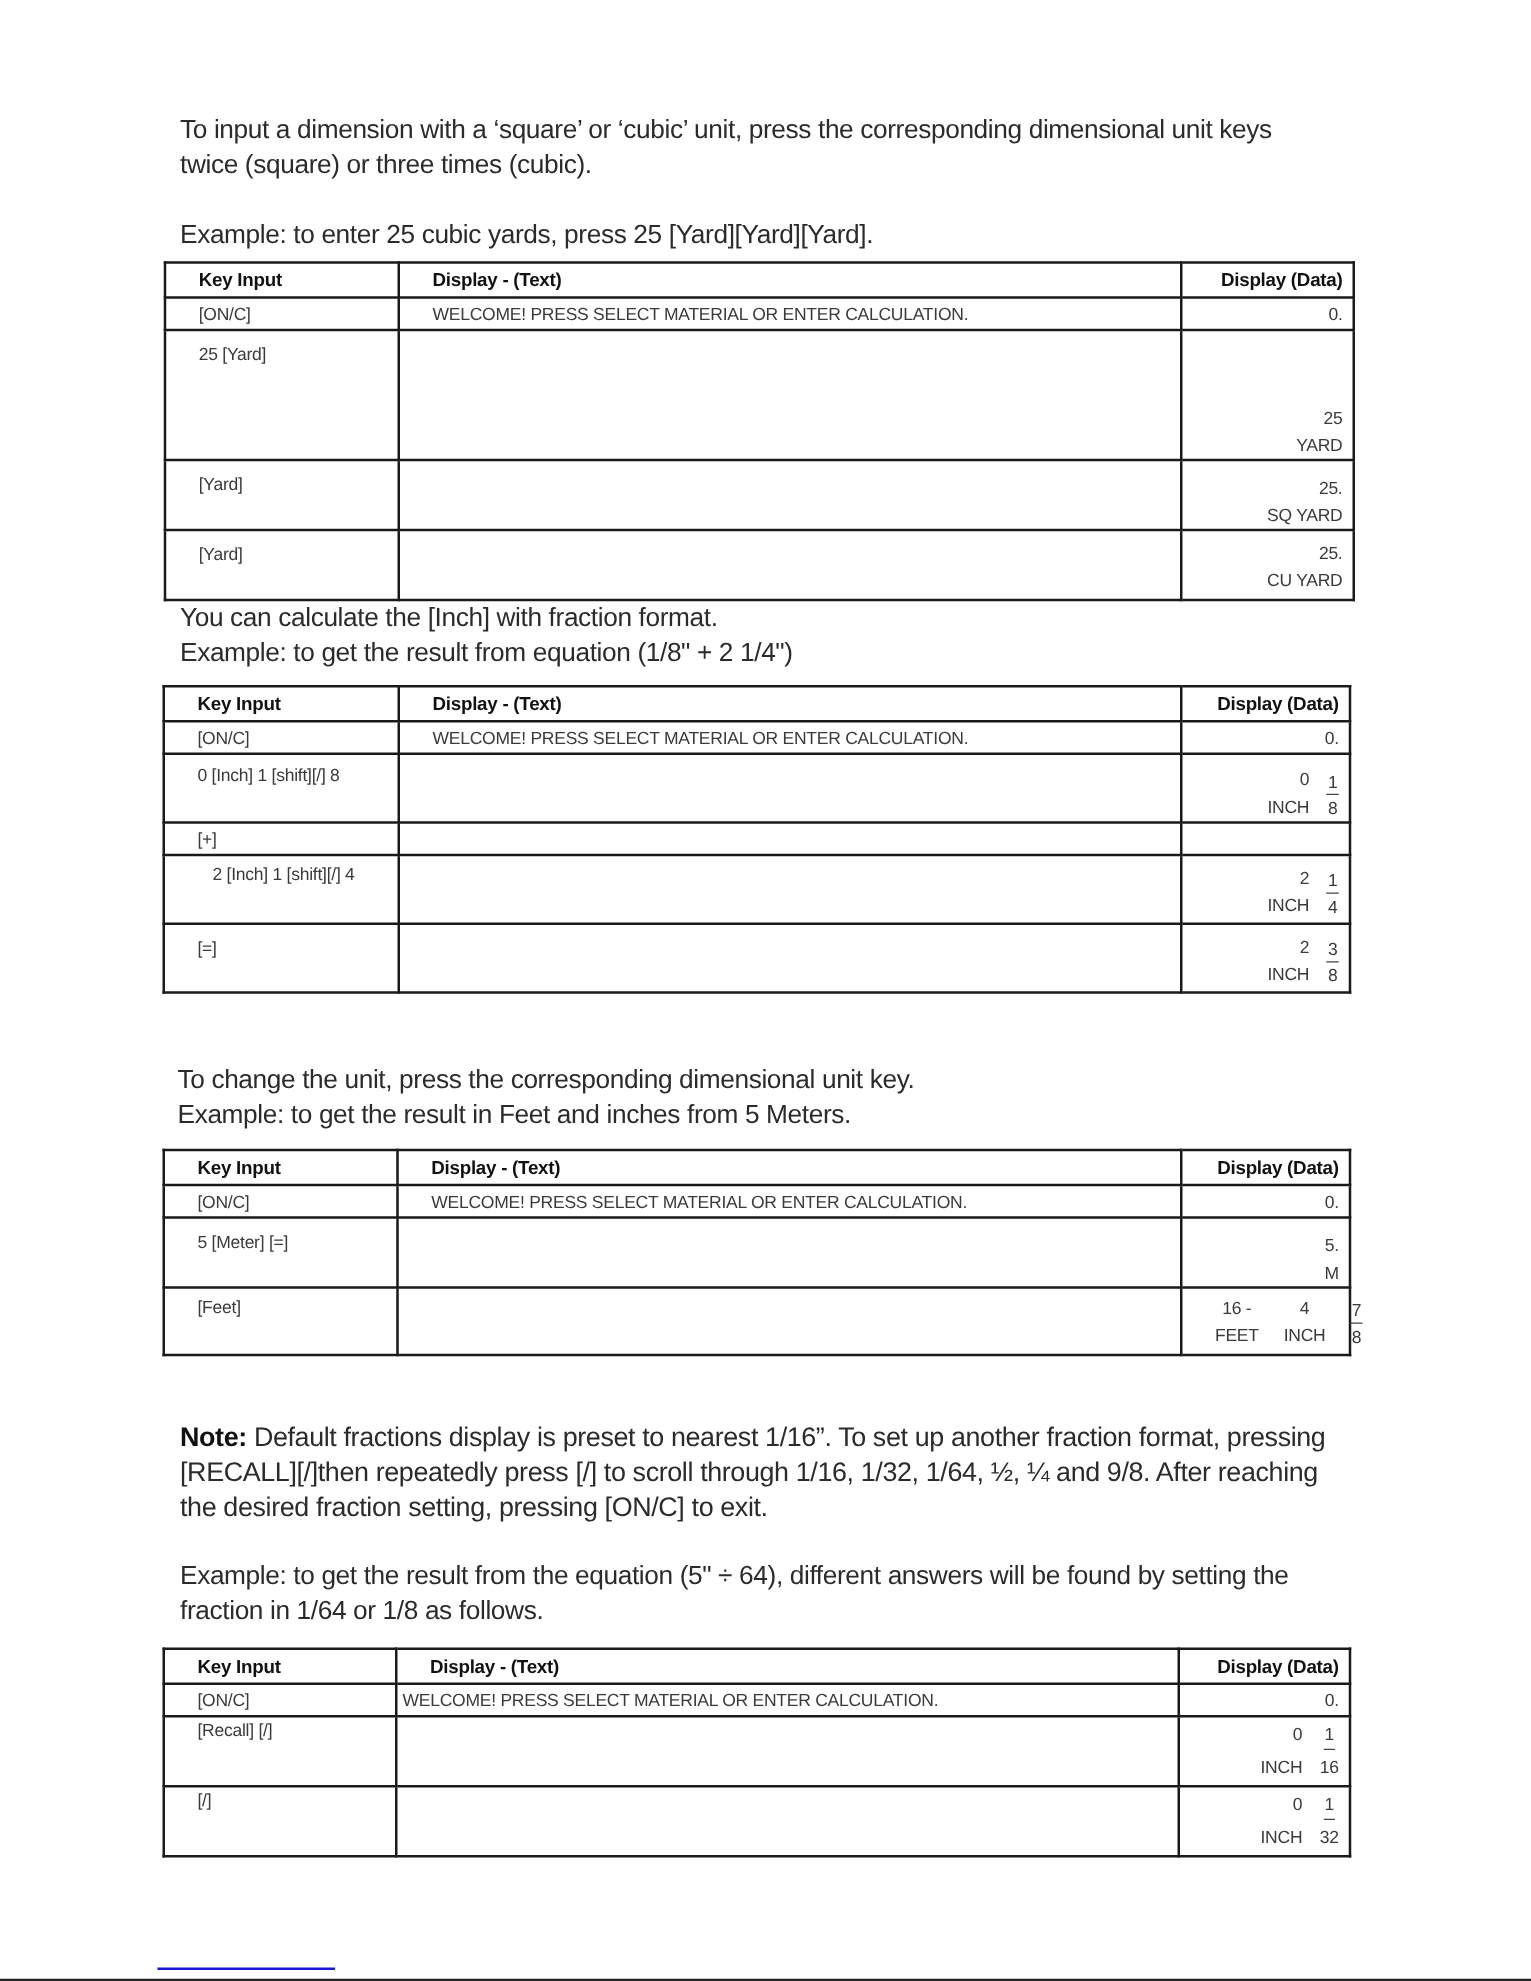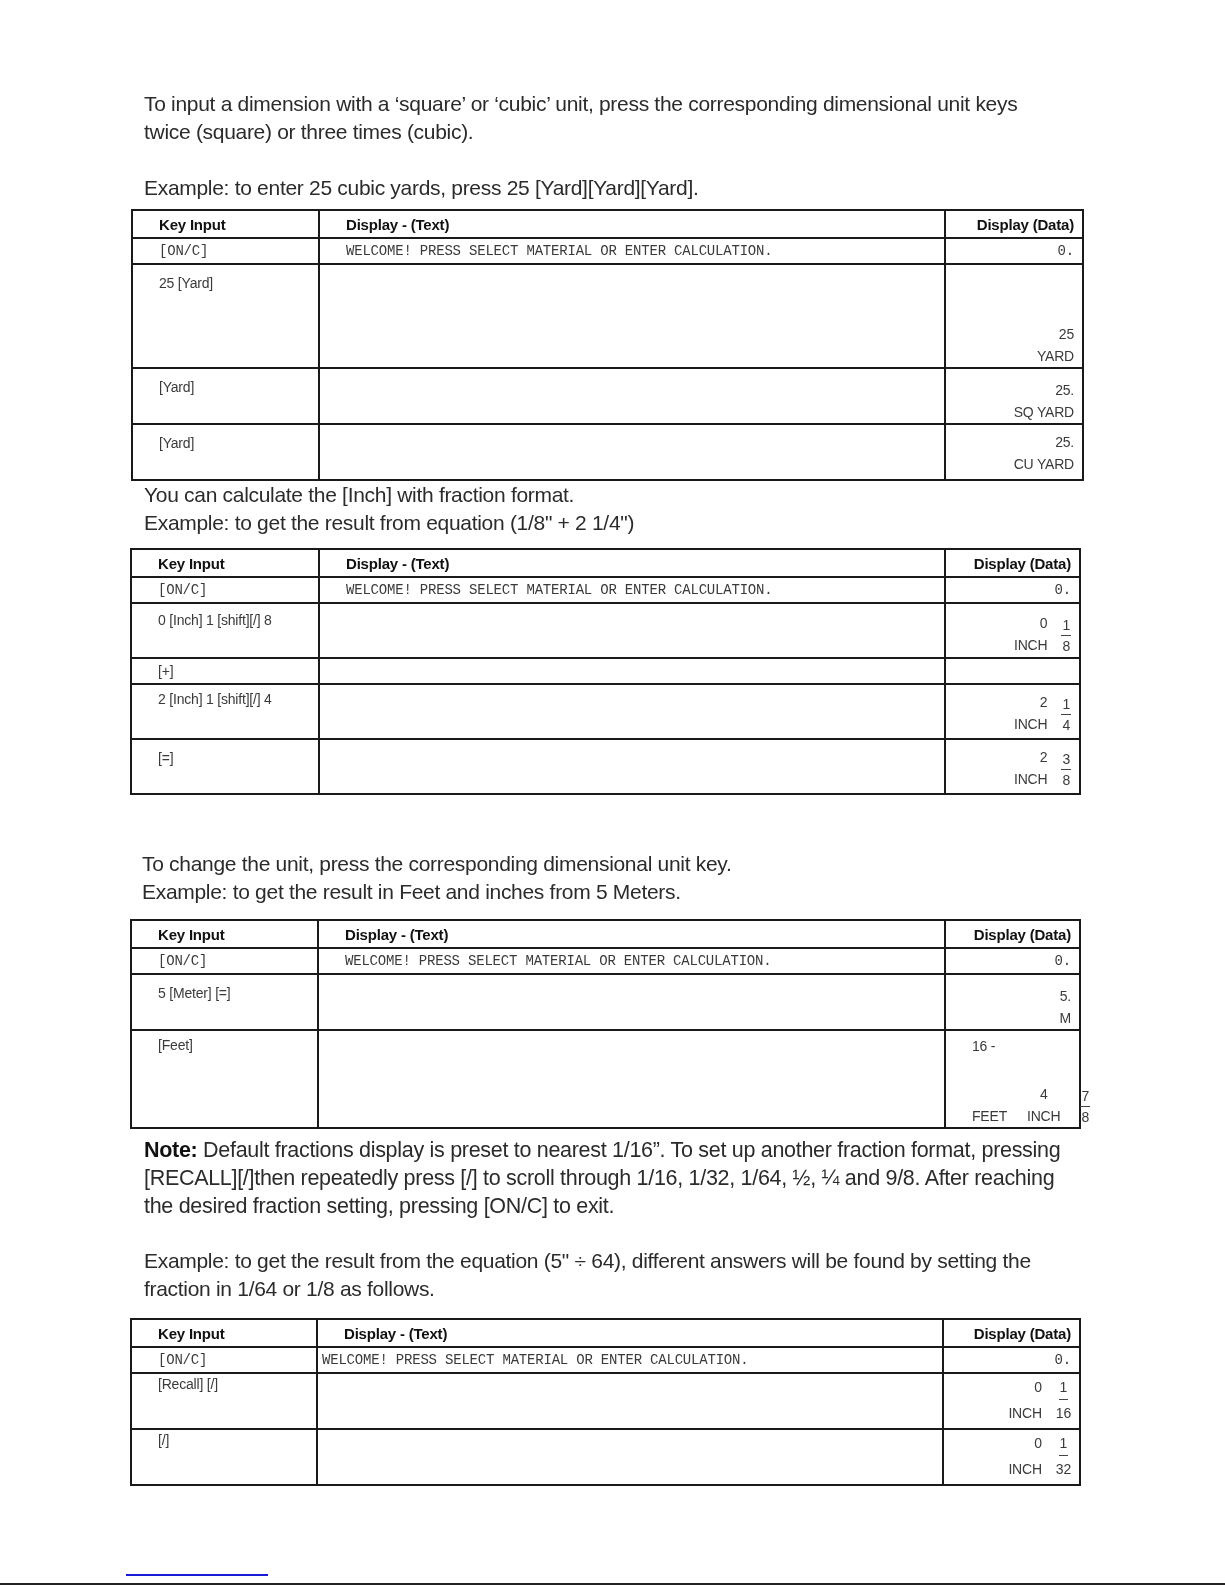--- a/index.html
+++ b/index.html
@@ -18,21 +18,21 @@
     font-size: 14px; color: #3a3a3a; letter-spacing: -0.2px;
   }
   table.calc td, table.calc th {
     border: 2px solid #1a1a1a; padding: 0 26px; vertical-align: top;
   }
   table.calc th {
     font-weight: bold; color: #111; text-align: left; font-size: 15px;
     height: 26px; vertical-align: middle;
   }
   table.calc th.data { text-align: right; padding-right: 8px; margin-top: 23px; }
-  table.calc td.row1 { height: 24px; vertical-align: middle; font-family: Liberation Mono, monospace; }
+  table.calc td.row1 { height: 24px; vertical-align: middle; }
   table.calc td.data { text-align: right; padding-right: 8px; }
   .cell-top { padding-top: 10px; display: block; }
   .dline { display: block; line-height: 22px; }
   .frac-wrap { display: inline-flex; align-items: flex-end; gap: 14px; }
   .frac-wrap .lefts { display: inline-flex; flex-direction: column; align-items: flex-end; }
   .frac { display: inline-flex; flex-direction: column; align-items: center; line-height: 18px; }
   .frac .num { border-bottom: 1.5px solid #444; padding: 0 1px; line-height: 19px; }
   .frac .den { line-height: 20px; }
   .ft { display: inline-flex; gap: 20px; align-items: flex-end; }
   .ft .col { display: inline-flex; flex-direction: column; align-items: center; line-height: 22px; }
@@ -152,21 +152,21 @@
   </tr>
   <tr style="height:26px;">
     <td>
           <span class="cell-top" style="padding-top:4px;">[+]</span>
         </td>
     <td></td>
     <td class="data"></td>
   </tr>
   <tr style="height:55px;">
     <td>
-          <span class="cell-top" style="padding-top:6px;">2 [Inch] 1 [shift][/] 4</span>
+          <span class="cell-top" style="padding-top:6px;margin-left:12px;">2 [Inch] 1 [shift][/] 4</span>
         </td>
     <td></td>
     <td class="data">
       <span class="cell-top" style="padding-top:6px;">
         <span class="frac-wrap">
           <span class="lefts">
             <span class="dline">2</span>
             <span class="dline">INCH</span>
           </span>
           <span class="frac">
@@ -235,21 +235,21 @@
     </td>
   </tr>
   <tr style="height:54px;">
     <td>
           <span class="cell-top" style="padding-top:6px;">[Feet]</span>
         </td>
     <td></td>
     <td class="data">
       <span class="cell-top" style="padding-top:4px;">
         <span class="ft">
-          <span class="col" style="align-items:flex-start;gap:48px;">
+          <span class="col" style="align-items:center;">
             <span>16 -</span>
             <span>FEET</span>
           </span>
           <span class="col">
             <span>4</span>
             <span>INCH</span>
           </span>
           <span class="frac">
             <span class="num">7</span>
             <span class="den">8</span>

